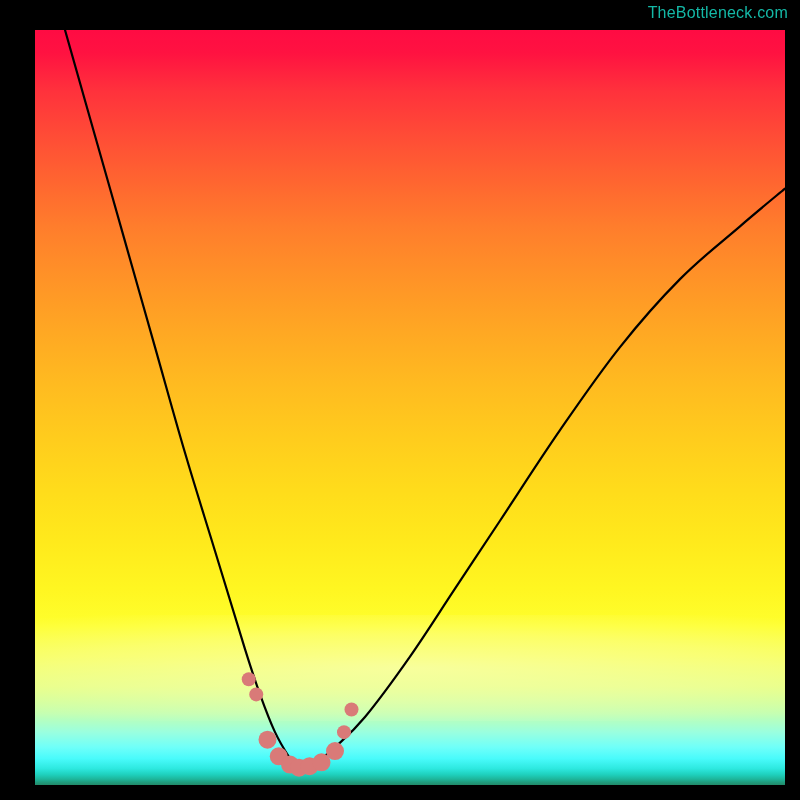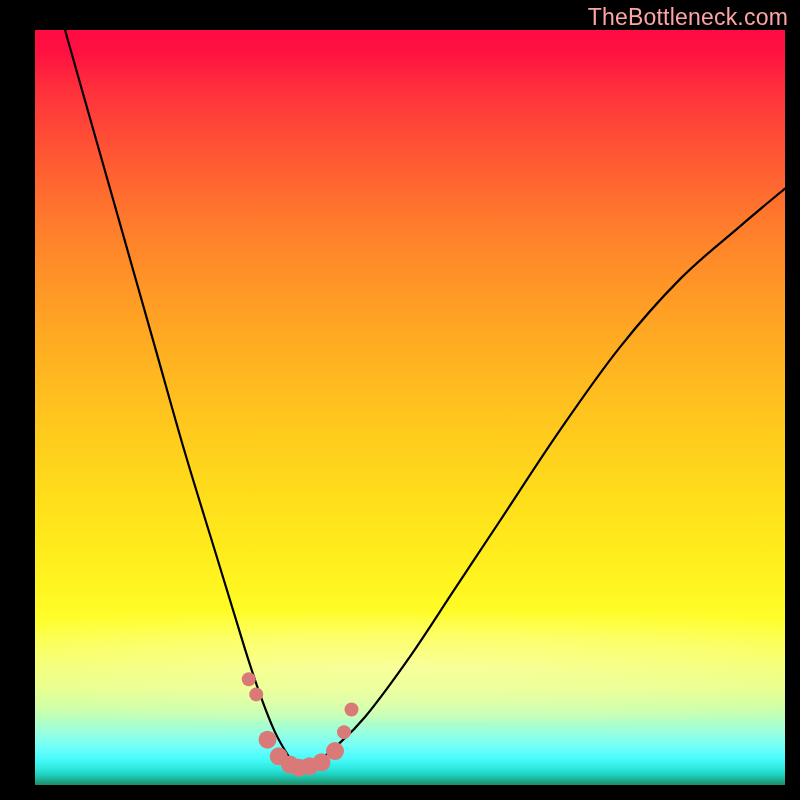--- a/index.html
+++ b/index.html
@@ -67,22 +67,22 @@
     background: radial-gradient(ellipse 120% 80% at 50% 50%,
       rgba(255,255,210,0.55) 0%,
       rgba(255,255,210,0.30) 40%,
       rgba(255,255,210,0.0) 72%);
     pointer-events: none;
   }
   .watermark {
     position: absolute;
     top: 4px;
     right: 12px;
-    color: #fca5a5;
-    font-size: 23px;
+    color: #14b8a6;
+    font-size: 16px;
     font-weight: 500;
     letter-spacing: 0.2px;
   }
   svg.curve {
     position: absolute;
     inset: 0;
     width: 100%;
     height: 100%;
   }
 </style>

